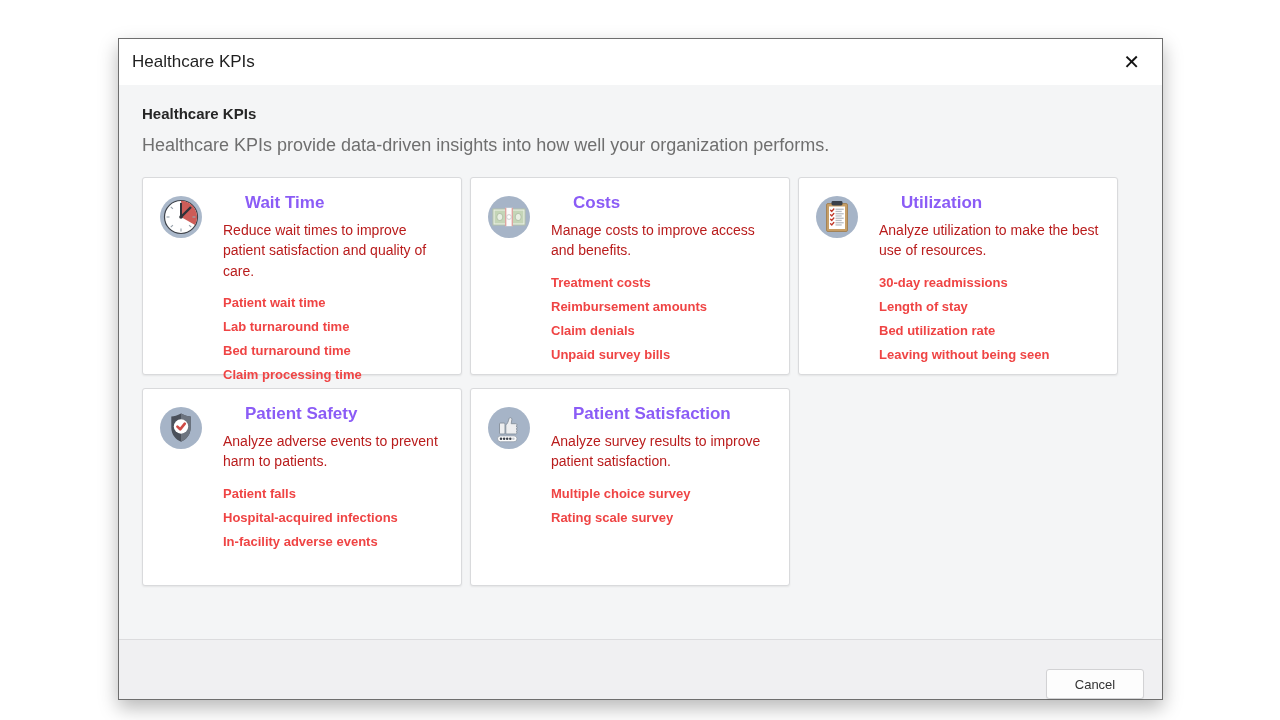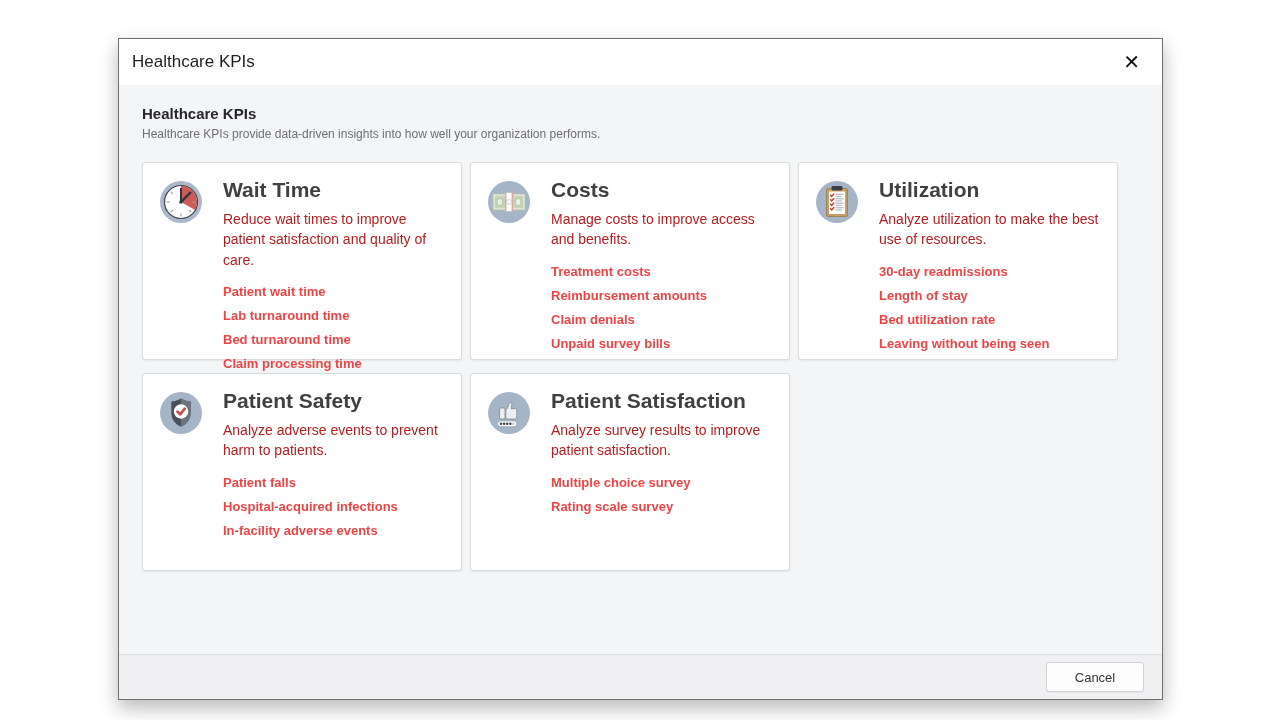--- a/index.html
+++ b/index.html
@@ -20,46 +20,46 @@
   }
   .titlebar-title { font-size: 17px; color: #1f1f1f; }
   .close-btn {
     font-size: 20px; color: #111; cursor: pointer; line-height: 1;
     background: none; border: none; padding: 2px 4px;
     font-family: "Liberation Sans", sans-serif;
   }
 
   .dialog-body { flex: 1 1 auto; padding: 20px 24px 0 23px; overflow: hidden; }
   .body-heading { font-size: 15px; font-weight: bold; color: #262626; }
-  .body-subtitle { font-size: 12px; color: #6f6f6f; margin-top: 5px; }
+  .body-subtitle { font-size: 18px; color: #6f6f6f; margin-top: 13px; }
 
   .cards-grid {
     margin-top: 21px;
     display: grid;
     grid-template-columns: repeat(3, 320px);
     grid-auto-rows: 198px;
     column-gap: 8px; row-gap: 13px;
   }
   .card {
     background: #ffffff; border: 1px solid #d9dadc; border-radius: 3px;
     box-shadow: 0 1px 2px rgba(0,0,0,0.07);
     padding: 15px 16px; display: flex; align-items: flex-start;
   }
   .icon-wrap { width: 44px; height: 44px; flex: 0 0 auto; margin-top: 2px; }
   .card-content { margin-left: 20px; max-width: 228px; }
-  .card-title { font-size: 21px; font-weight: bold; color: #404040; margin-bottom: 7px; }
+  .card-title { font-size: 17px; font-weight: bold; color: #8b5cf6; margin-bottom: 7px; margin-left: 22px; }
   .card-desc { font-size: 14px; color: #b91c1c; line-height: 1.45; margin-bottom: 14px; }
   .kpi-link {
     display: block; font-size: 13px; font-weight: bold; color: #ef4444;
     text-decoration: none; margin-bottom: 9px; cursor: pointer;
   }
 
   .footer {
-    flex: 0 0 auto; height: 45px; background: #f0f0f2; border-top: 1px solid #dcdcde;
-    display: flex; align-items: center; justify-content: flex-end; padding-right: 18px;
+    flex: 0 0 auto; height: 60px; background: #f0f0f2; border-top: 1px solid #dcdcde;
+    display: flex; align-items: flex-end; justify-content: flex-end; padding-right: 18px;
   }
   .cancel-btn {
     width: 98px; height: 30px; background: #fdfdfd; border: 1px solid #d2d2d4;
     border-radius: 3px; font-size: 13px; color: #333; cursor: pointer;
     font-family: "Liberation Sans", sans-serif;
     box-shadow: 0 1px 1px rgba(0,0,0,0.05);
   }
 </style>
 </head>
 <body>

